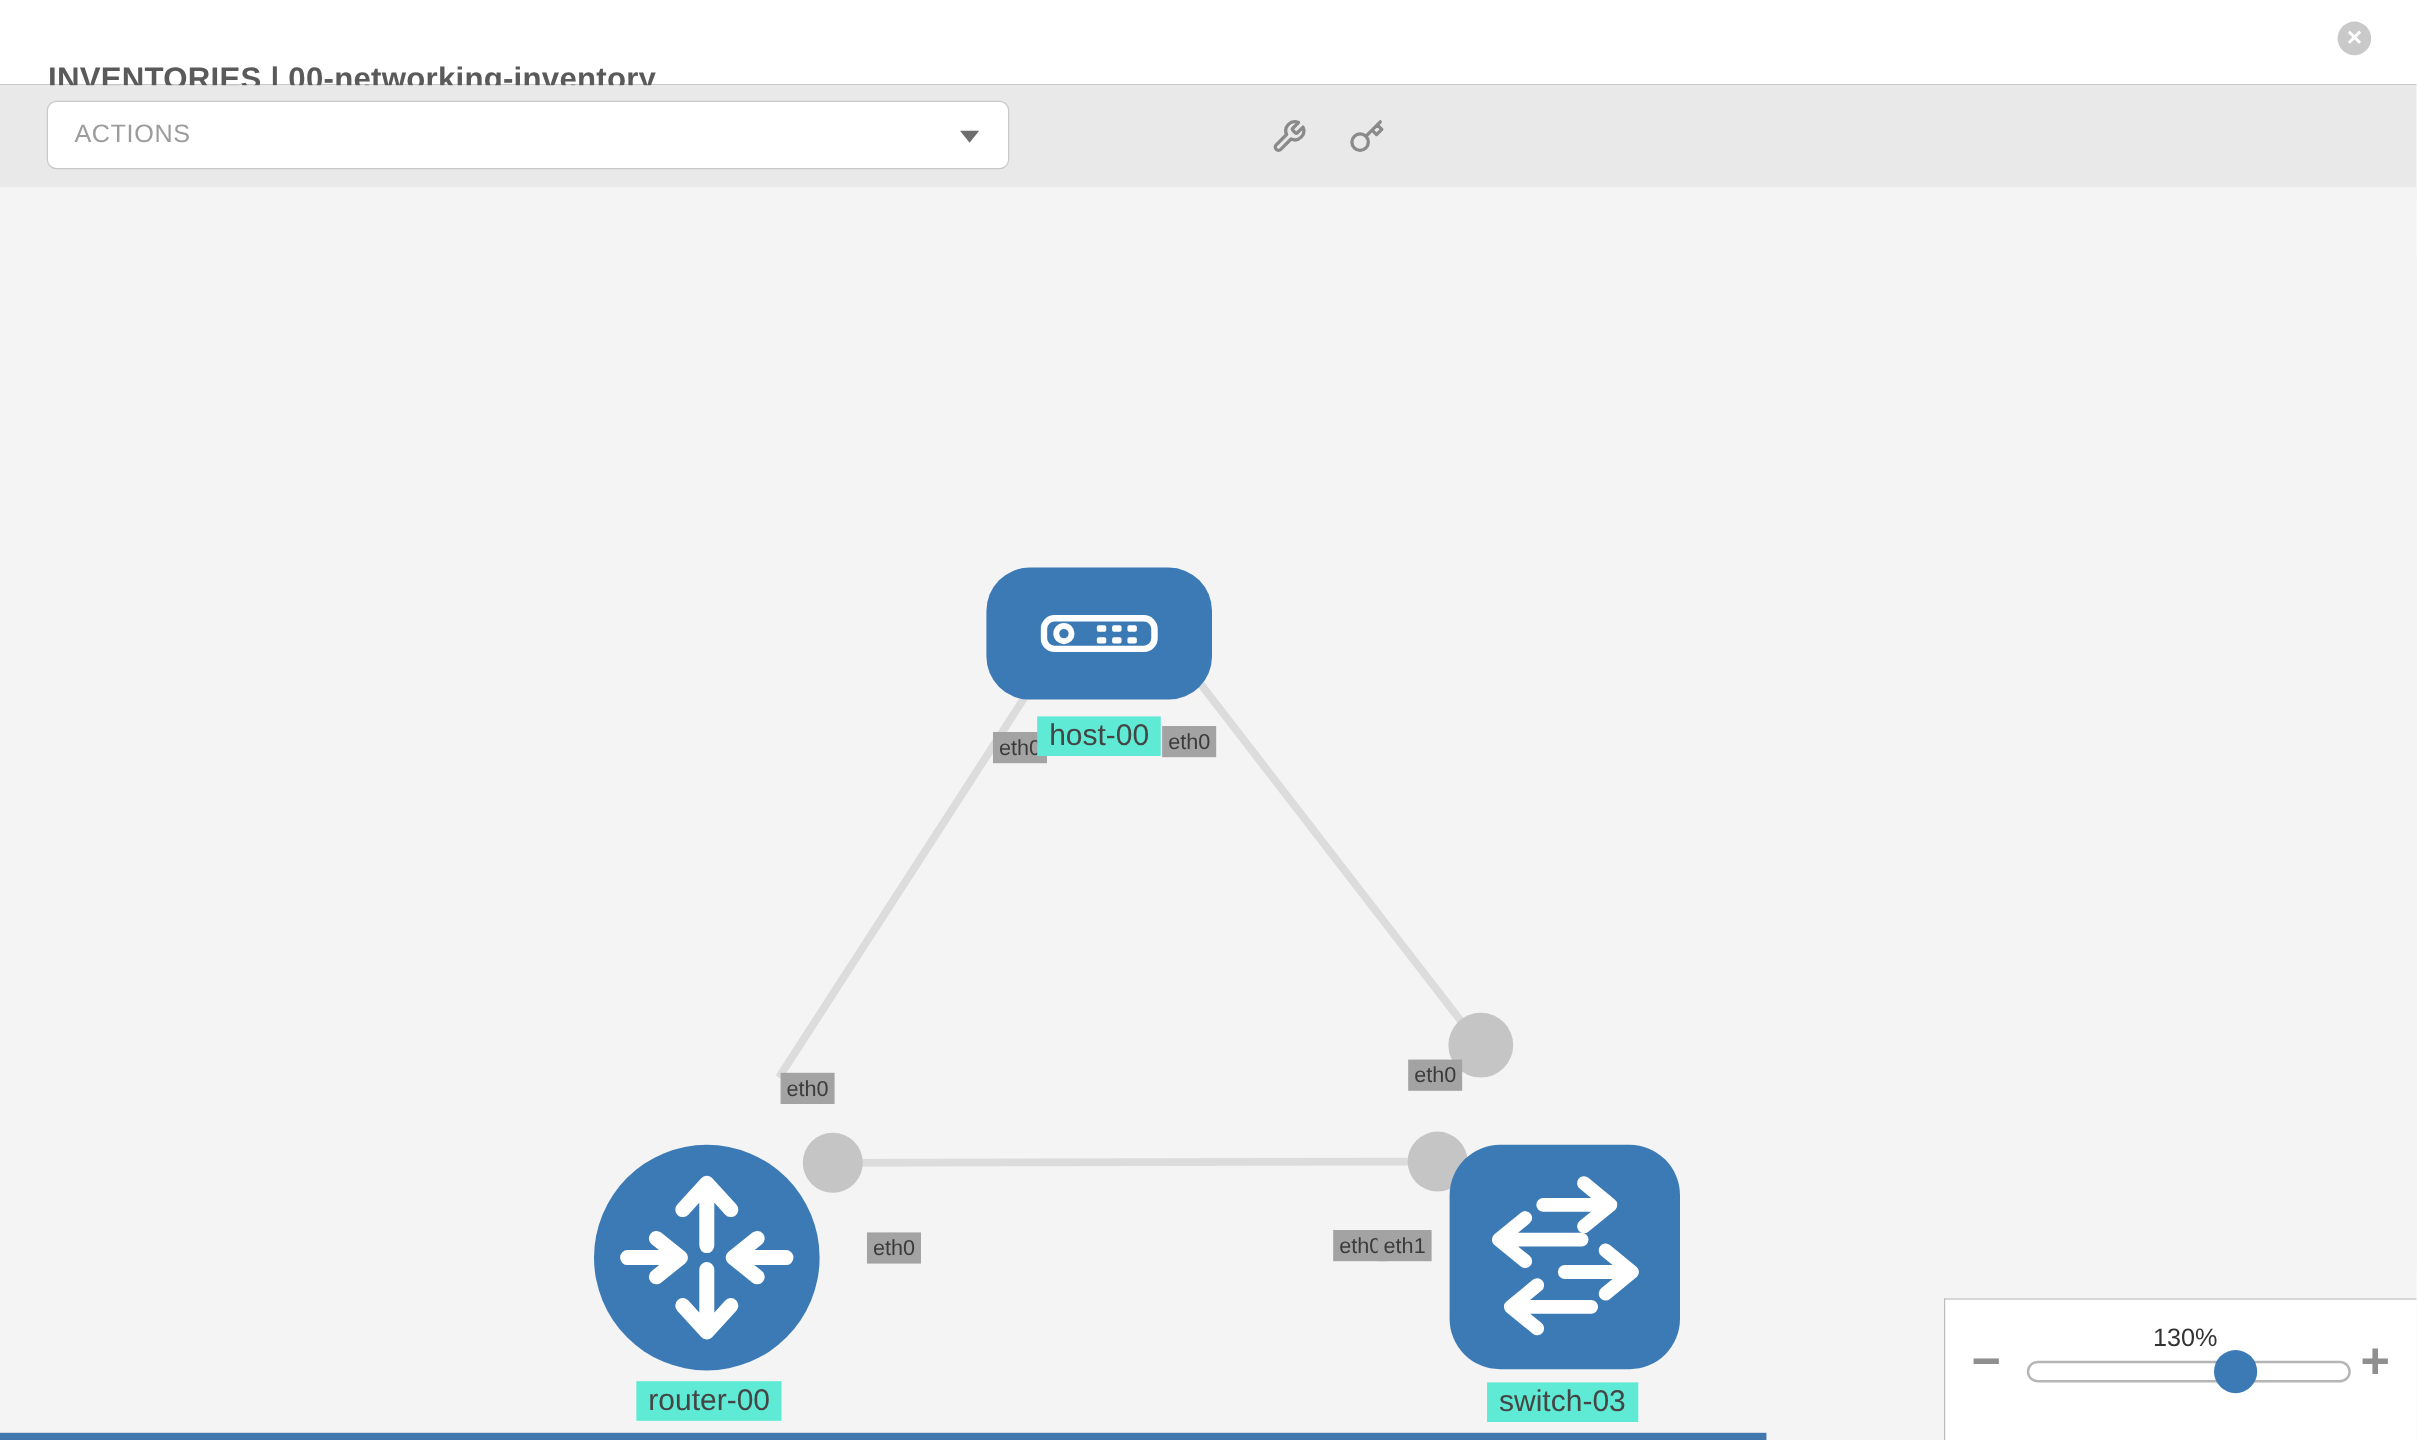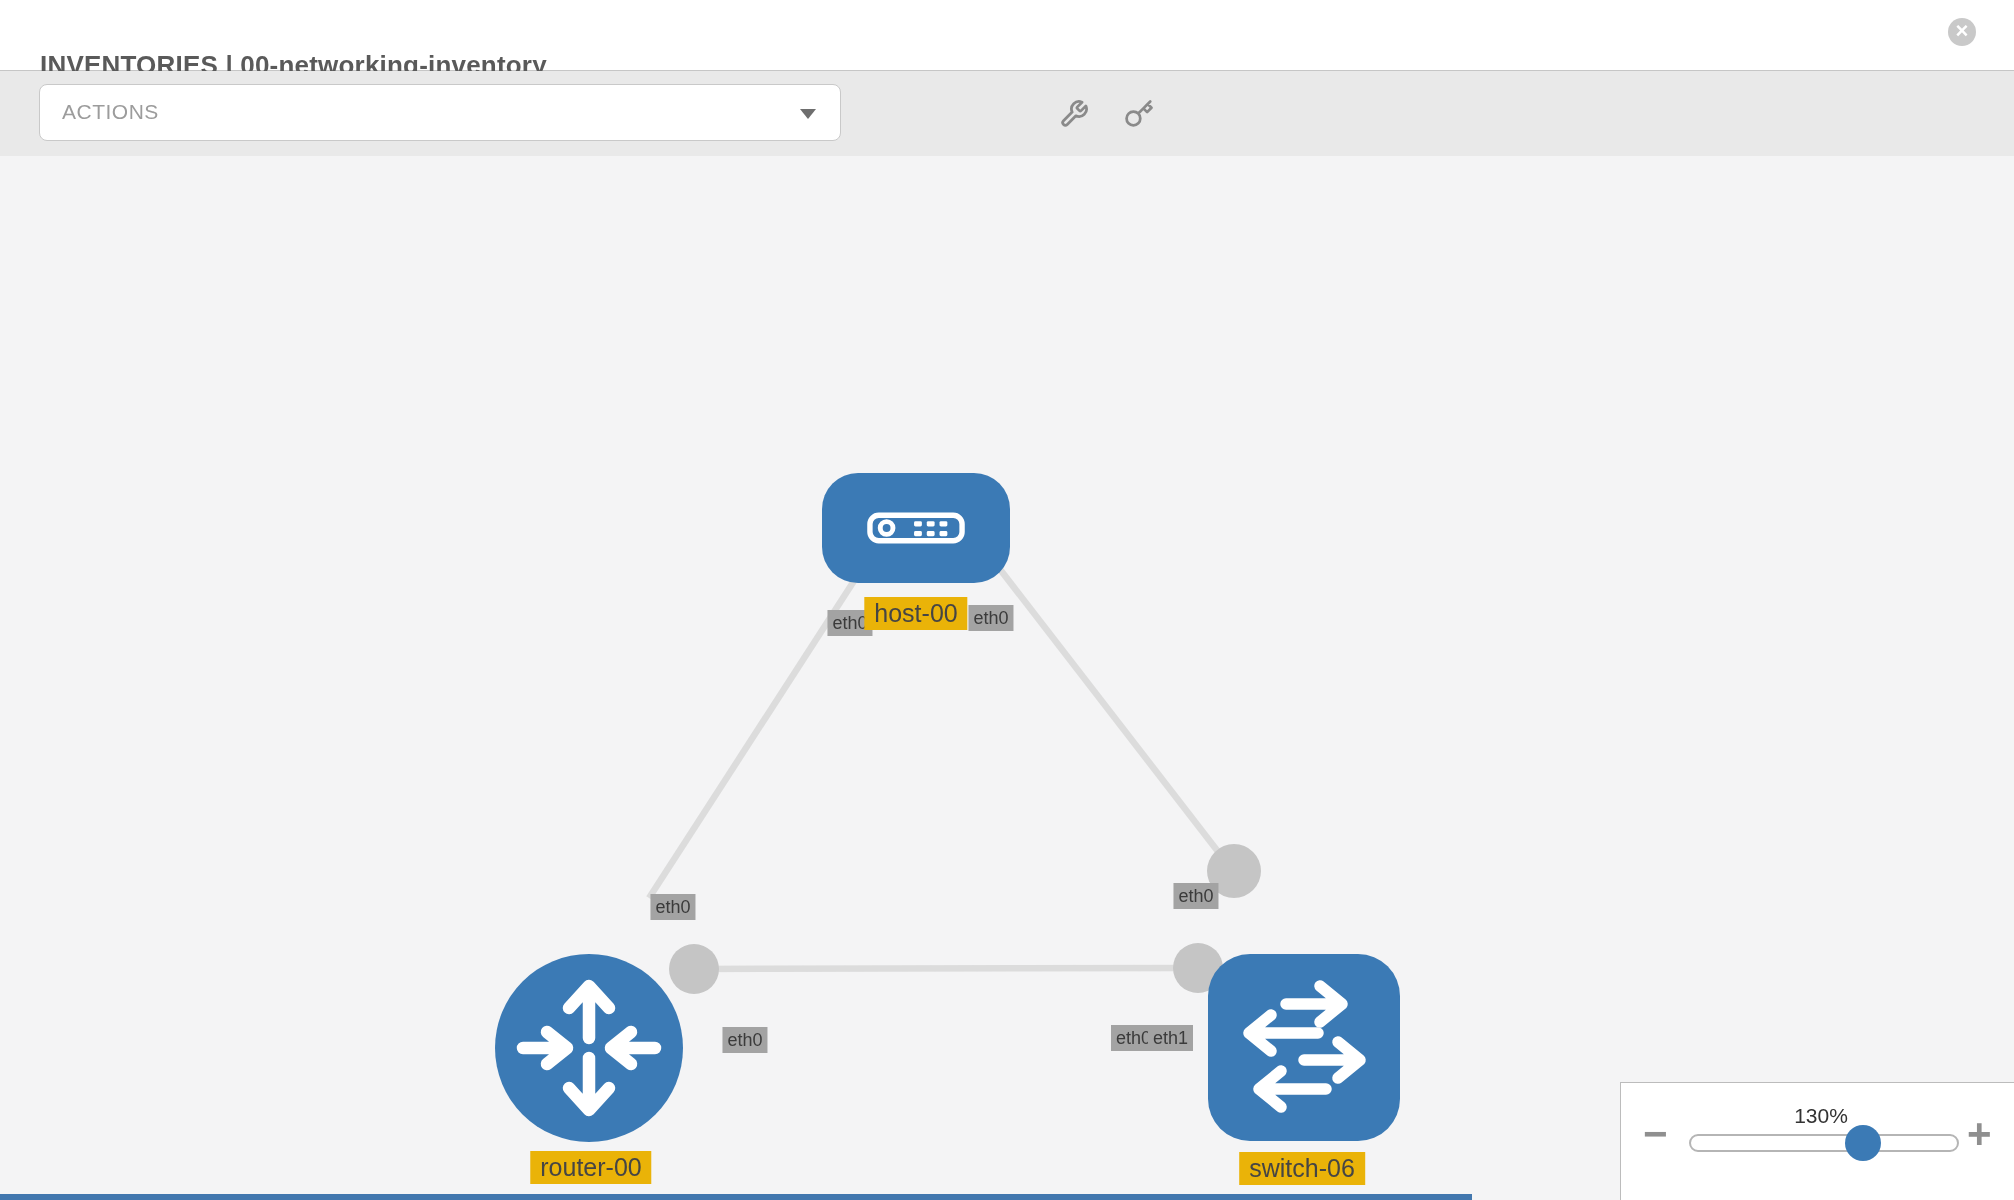--- a/index.html
+++ b/index.html
@@ -35,21 +35,21 @@
   .link{stroke:#dcdcdc;stroke-width:6.5;}
   .connector{fill:#c5c5c5;}
 
   .node{position:absolute;z-index:2;background:#3b7ab5;display:flex;align-items:center;
         justify-content:center;cursor:pointer;}
   .node svg{fill:none;stroke:#ffffff;stroke-linecap:round;stroke-linejoin:round;}
   #node-host{left:822px;top:317px;width:188px;height:110px;border-radius:36px;}
   #node-router{left:495px;top:798px;width:188px;height:188px;border-radius:50%;}
   #node-switch{left:1208px;top:798px;width:192px;height:187px;border-radius:42px;}
 
-  .node-label{position:absolute;z-index:4;transform:translateX(-50%);background:#eab308;
+  .node-label{position:absolute;z-index:4;transform:translateX(-50%);background:#5eead4;
               color:#454545;font-size:25px;padding:2px 10px;white-space:nowrap;}
   .iface{position:absolute;z-index:3;background:#a3a3a3;color:#3b3b3b;font-size:18px;
          padding:1px 5px;line-height:1.35;white-space:nowrap;}
   .iface.centered{transform:translateX(-50%);}
 
   
   .zoom-panel{position:absolute;left:1620px;top:1082px;width:394px;height:118px;background:#ffffff;
               border-top:1px solid #bcbcbc;border-left:1px solid #bcbcbc;box-sizing:border-box;z-index:5;}
   .zoom-value{position:absolute;left:60px;top:10px;width:280px;text-align:center;
               font-size:21px;color:#333333;margin-top:11px;}
@@ -143,21 +143,21 @@
     <div class="iface centered" style="left:850px;top:454px;">eth0</div>
     <div class="iface centered" style="left:991px;top:449px;">eth0</div>
     <div class="iface centered" style="left:673px;top:738px;">eth0</div>
     <div class="iface centered" style="left:1196px;top:727px;">eth0</div>
     <div class="iface centered" style="left:745px;top:871px;">eth0</div>
     <div class="iface" style="left:1111px;top:869px;">eth0</div>
     <div class="iface" style="left:1148px;top:869px;">eth1</div>
 
     <div class="node-label" style="left:916px;top:441px;">host-00</div>
     <div class="node-label" style="left:591px;top:995px;text-align:right;">router-00</div>
-    <div class="node-label" style="left:1302px;top:996px;">switch-06</div>
+    <div class="node-label" style="left:1302px;top:996px;">switch-03</div>
   </div>
 
   <div class="zoom-panel">
     <div class="zoom-value">130%</div>
     <div class="zoom-minus">−</div>
     <div class="slider-track"></div>
     <div class="slider-thumb"></div>
     <div class="zoom-plus">+</div>
   </div>
 

